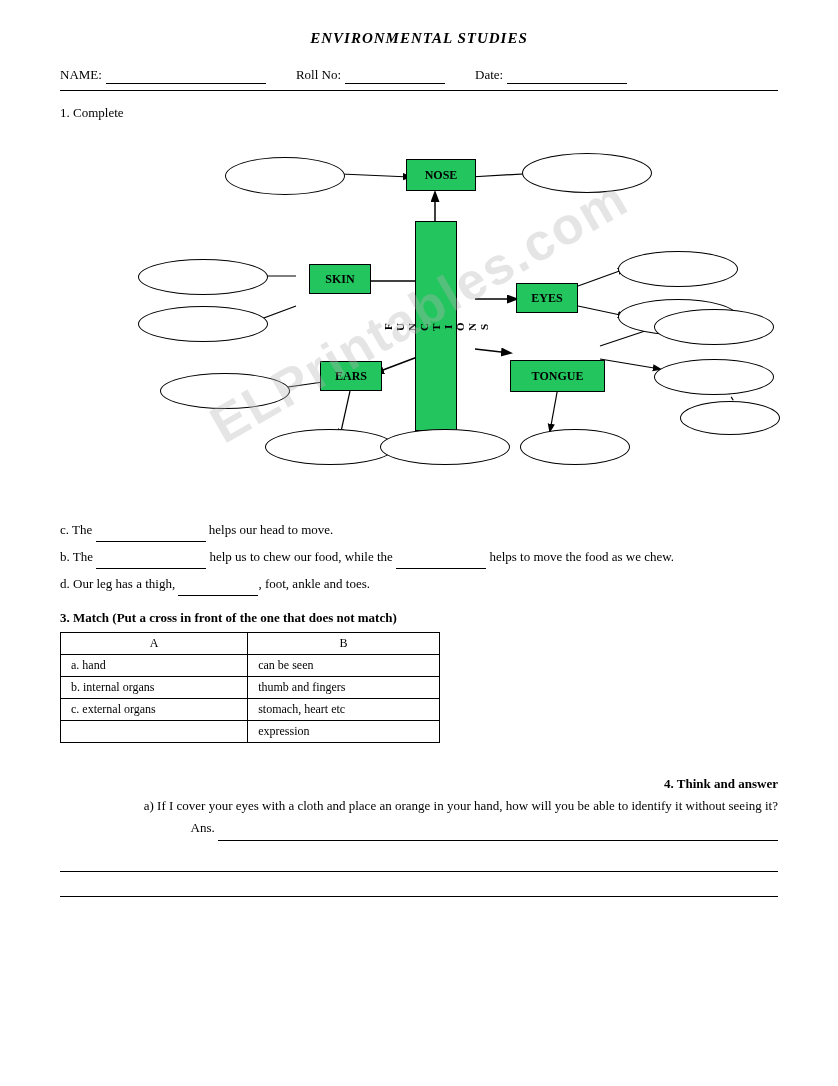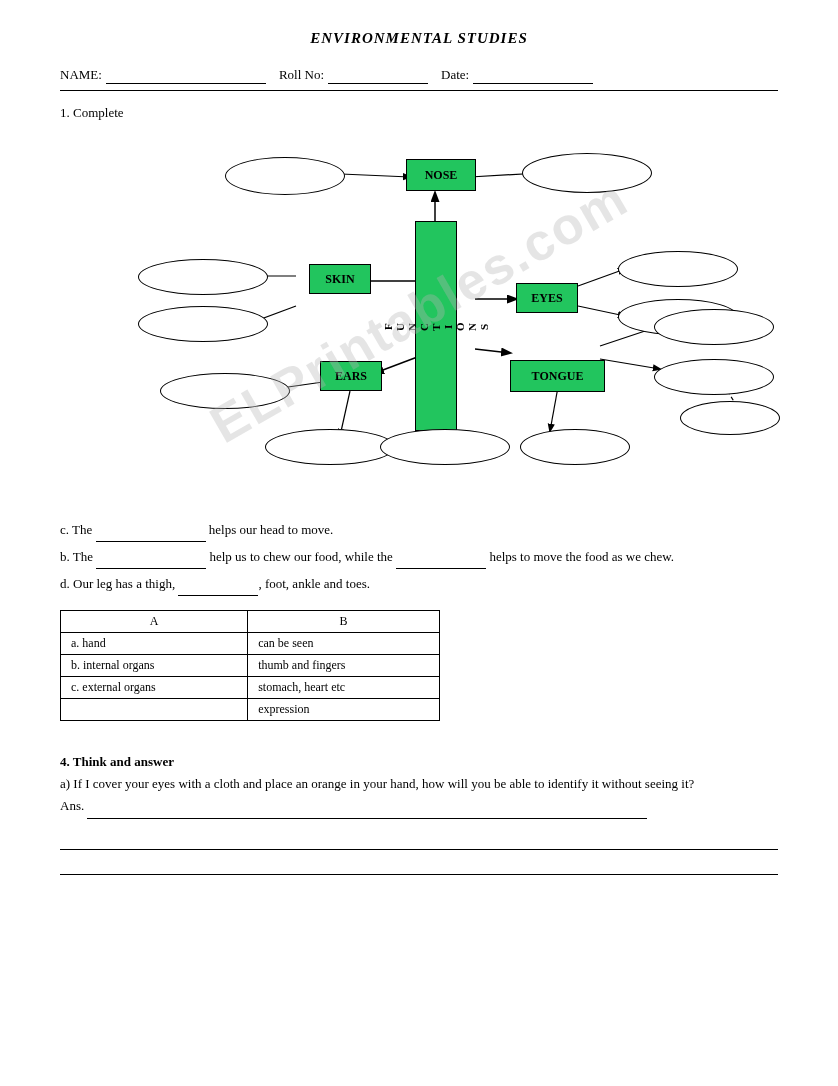--- a/index.html
+++ b/index.html
@@ -16,21 +16,21 @@
       text-align: center;
       font-style: italic;
       font-weight: bold;
       font-size: 15px;
       margin-bottom: 20px;
       letter-spacing: 1px;
     }
     .header-row {
       display: flex;
       align-items: flex-start;
-      gap: 13px;
+      gap: 30px;
       margin-bottom: 6px;
       font-size: 13px;
     }
     .header-field {
       display: flex;
       align-items: baseline;
       gap: 4px;
     }
     .header-line {
       border-bottom: 1px solid #000;
@@ -91,21 +91,21 @@
     .match-table td, .match-table th {
       border: 1px solid #000;
       padding: 3px 10px;
       font-size: 12px;
     }
     .match-table th {
       text-align: center;
       font-weight: normal;
     }
     
-    .q4-section { margin-bottom: 14px; }
+    .q4-section { margin-bottom: 14px; text-align: right; }
     .q4-section p { line-height: 1.7; }
     .ans-line {
       border-bottom: 1px solid #000;
       display: inline-block;
       width: 560px;
     }
     .bottom-lines {
       margin-top: 30px;
     }
     .bottom-lines hr {
@@ -250,20 +250,21 @@
 
 
 <div class="q2-section">
   <p>c. The <span class="blank" style="width:110px;">&nbsp;</span> helps our head to move.</p>
   <p>b. The <span class="blank" style="width:110px;">&nbsp;</span> help us to chew our food, while the <span class="blank" style="width:90px;">&nbsp;</span> helps to move the food as we chew.</p>
   <p>d. Our leg has a thigh, <span class="blank" style="width:80px;">&nbsp;</span>, foot, ankle and toes.</p>
 </div>
 
 
 <div class="q3-section">
+  <p><strong>3. Match (Put a cross in front of the one that does not match)</strong></p>
   <table class="match-table">
     <thead>
       <tr>
         <th>A</th>
         <th>B</th>
       </tr>
     </thead>
     <tbody id="match-table-body">
     <tr>
           <td>a. hand</td>

